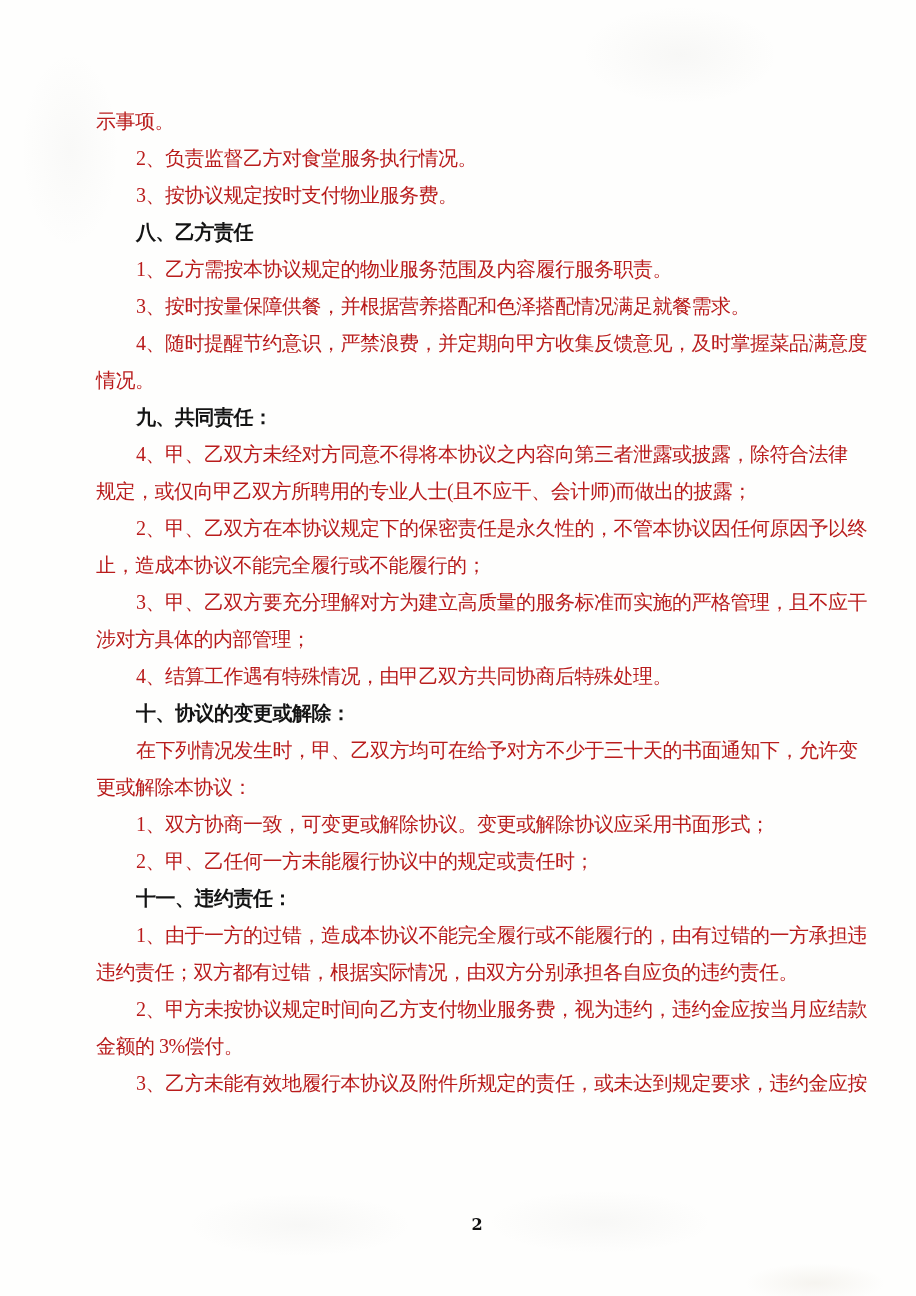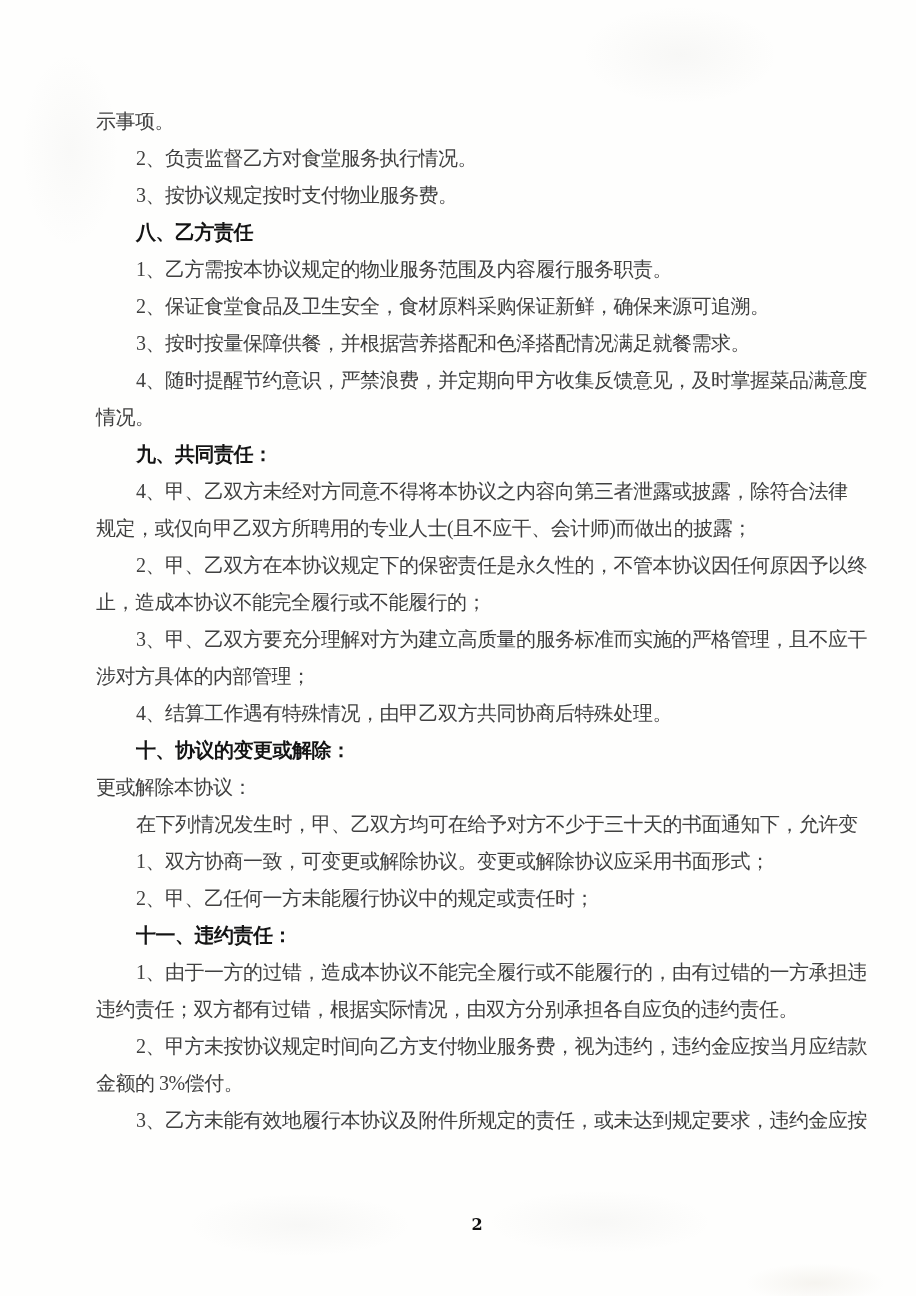--- a/index.html
+++ b/index.html
@@ -32,21 +32,21 @@
     position: absolute;
     left: 96px;
     top: 103px;
     width: 762px;
   }
   .line {
     height: 37px;
     line-height: 37px;
     font-size: 20px;
     letter-spacing: -0.5px;
-    color: #404040;
+    color: #b91c1c;
     white-space: nowrap;
   }
   .line.indent {
     padding-left: 40px;
   }
   .line.heading {
     font-weight: bold;
     color: #141414;
   }
   .footer {
@@ -67,35 +67,34 @@
 <body>
 
 <div class="page">
   <div class="artifacts"></div>
   <main class="content" id="content">
       <div class="line">示事项。</div>
       <div class="line indent">2、负责监督乙方对食堂服务执行情况。</div>
       <div class="line indent">3、按协议规定按时支付物业服务费。</div>
       <div class="line indent heading">八、乙方责任</div>
       <div class="line indent">1、乙方需按本协议规定的物业服务范围及内容履行服务职责。</div>
-      <div class="line indent">2、保证食堂食品及卫生安全，食材原料采购保证新鲜，确保来源可追溯。</div>
       <div class="line indent">3、按时按量保障供餐，并根据营养搭配和色泽搭配情况满足就餐需求。</div>
       <div class="line indent">4、随时提醒节约意识，严禁浪费，并定期向甲方收集反馈意见，及时掌握菜品满意度</div>
       <div class="line">情况。</div>
       <div class="line indent heading">九、共同责任：</div>
       <div class="line indent">4、甲、乙双方未经对方同意不得将本协议之内容向第三者泄露或披露，除符合法律</div>
       <div class="line">规定，或仅向甲乙双方所聘用的专业人士(且不应干、会计师)而做出的披露；</div>
       <div class="line indent">2、甲、乙双方在本协议规定下的保密责任是永久性的，不管本协议因任何原因予以终</div>
       <div class="line">止，造成本协议不能完全履行或不能履行的；</div>
       <div class="line indent">3、甲、乙双方要充分理解对方为建立高质量的服务标准而实施的严格管理，且不应干</div>
       <div class="line">涉对方具体的内部管理；</div>
       <div class="line indent">4、结算工作遇有特殊情况，由甲乙双方共同协商后特殊处理。</div>
       <div class="line indent heading">十、协议的变更或解除：</div>
+      <div class="line indent">在下列情况发生时，甲、乙双方均可在给予对方不少于三十天的书面通知下，允许变</div>
       <div class="line">更或解除本协议：</div>
-      <div class="line indent">在下列情况发生时，甲、乙双方均可在给予对方不少于三十天的书面通知下，允许变</div>
       <div class="line indent">1、双方协商一致，可变更或解除协议。变更或解除协议应采用书面形式；</div>
       <div class="line indent">2、甲、乙任何一方未能履行协议中的规定或责任时；</div>
       <div class="line indent heading">十一、违约责任：</div>
       <div class="line indent">1、由于一方的过错，造成本协议不能完全履行或不能履行的，由有过错的一方承担违</div>
       <div class="line">违约责任；双方都有过错，根据实际情况，由双方分别承担各自应负的违约责任。</div>
       <div class="line indent">2、甲方未按协议规定时间向乙方支付物业服务费，视为违约，违约金应按当月应结款</div>
       <div class="line">金额的 3%偿付。</div>
       <div class="line indent">3、乙方未能有效地履行本协议及附件所规定的责任，或未达到规定要求，违约金应按</div>
     </main>
   <footer class="footer">

